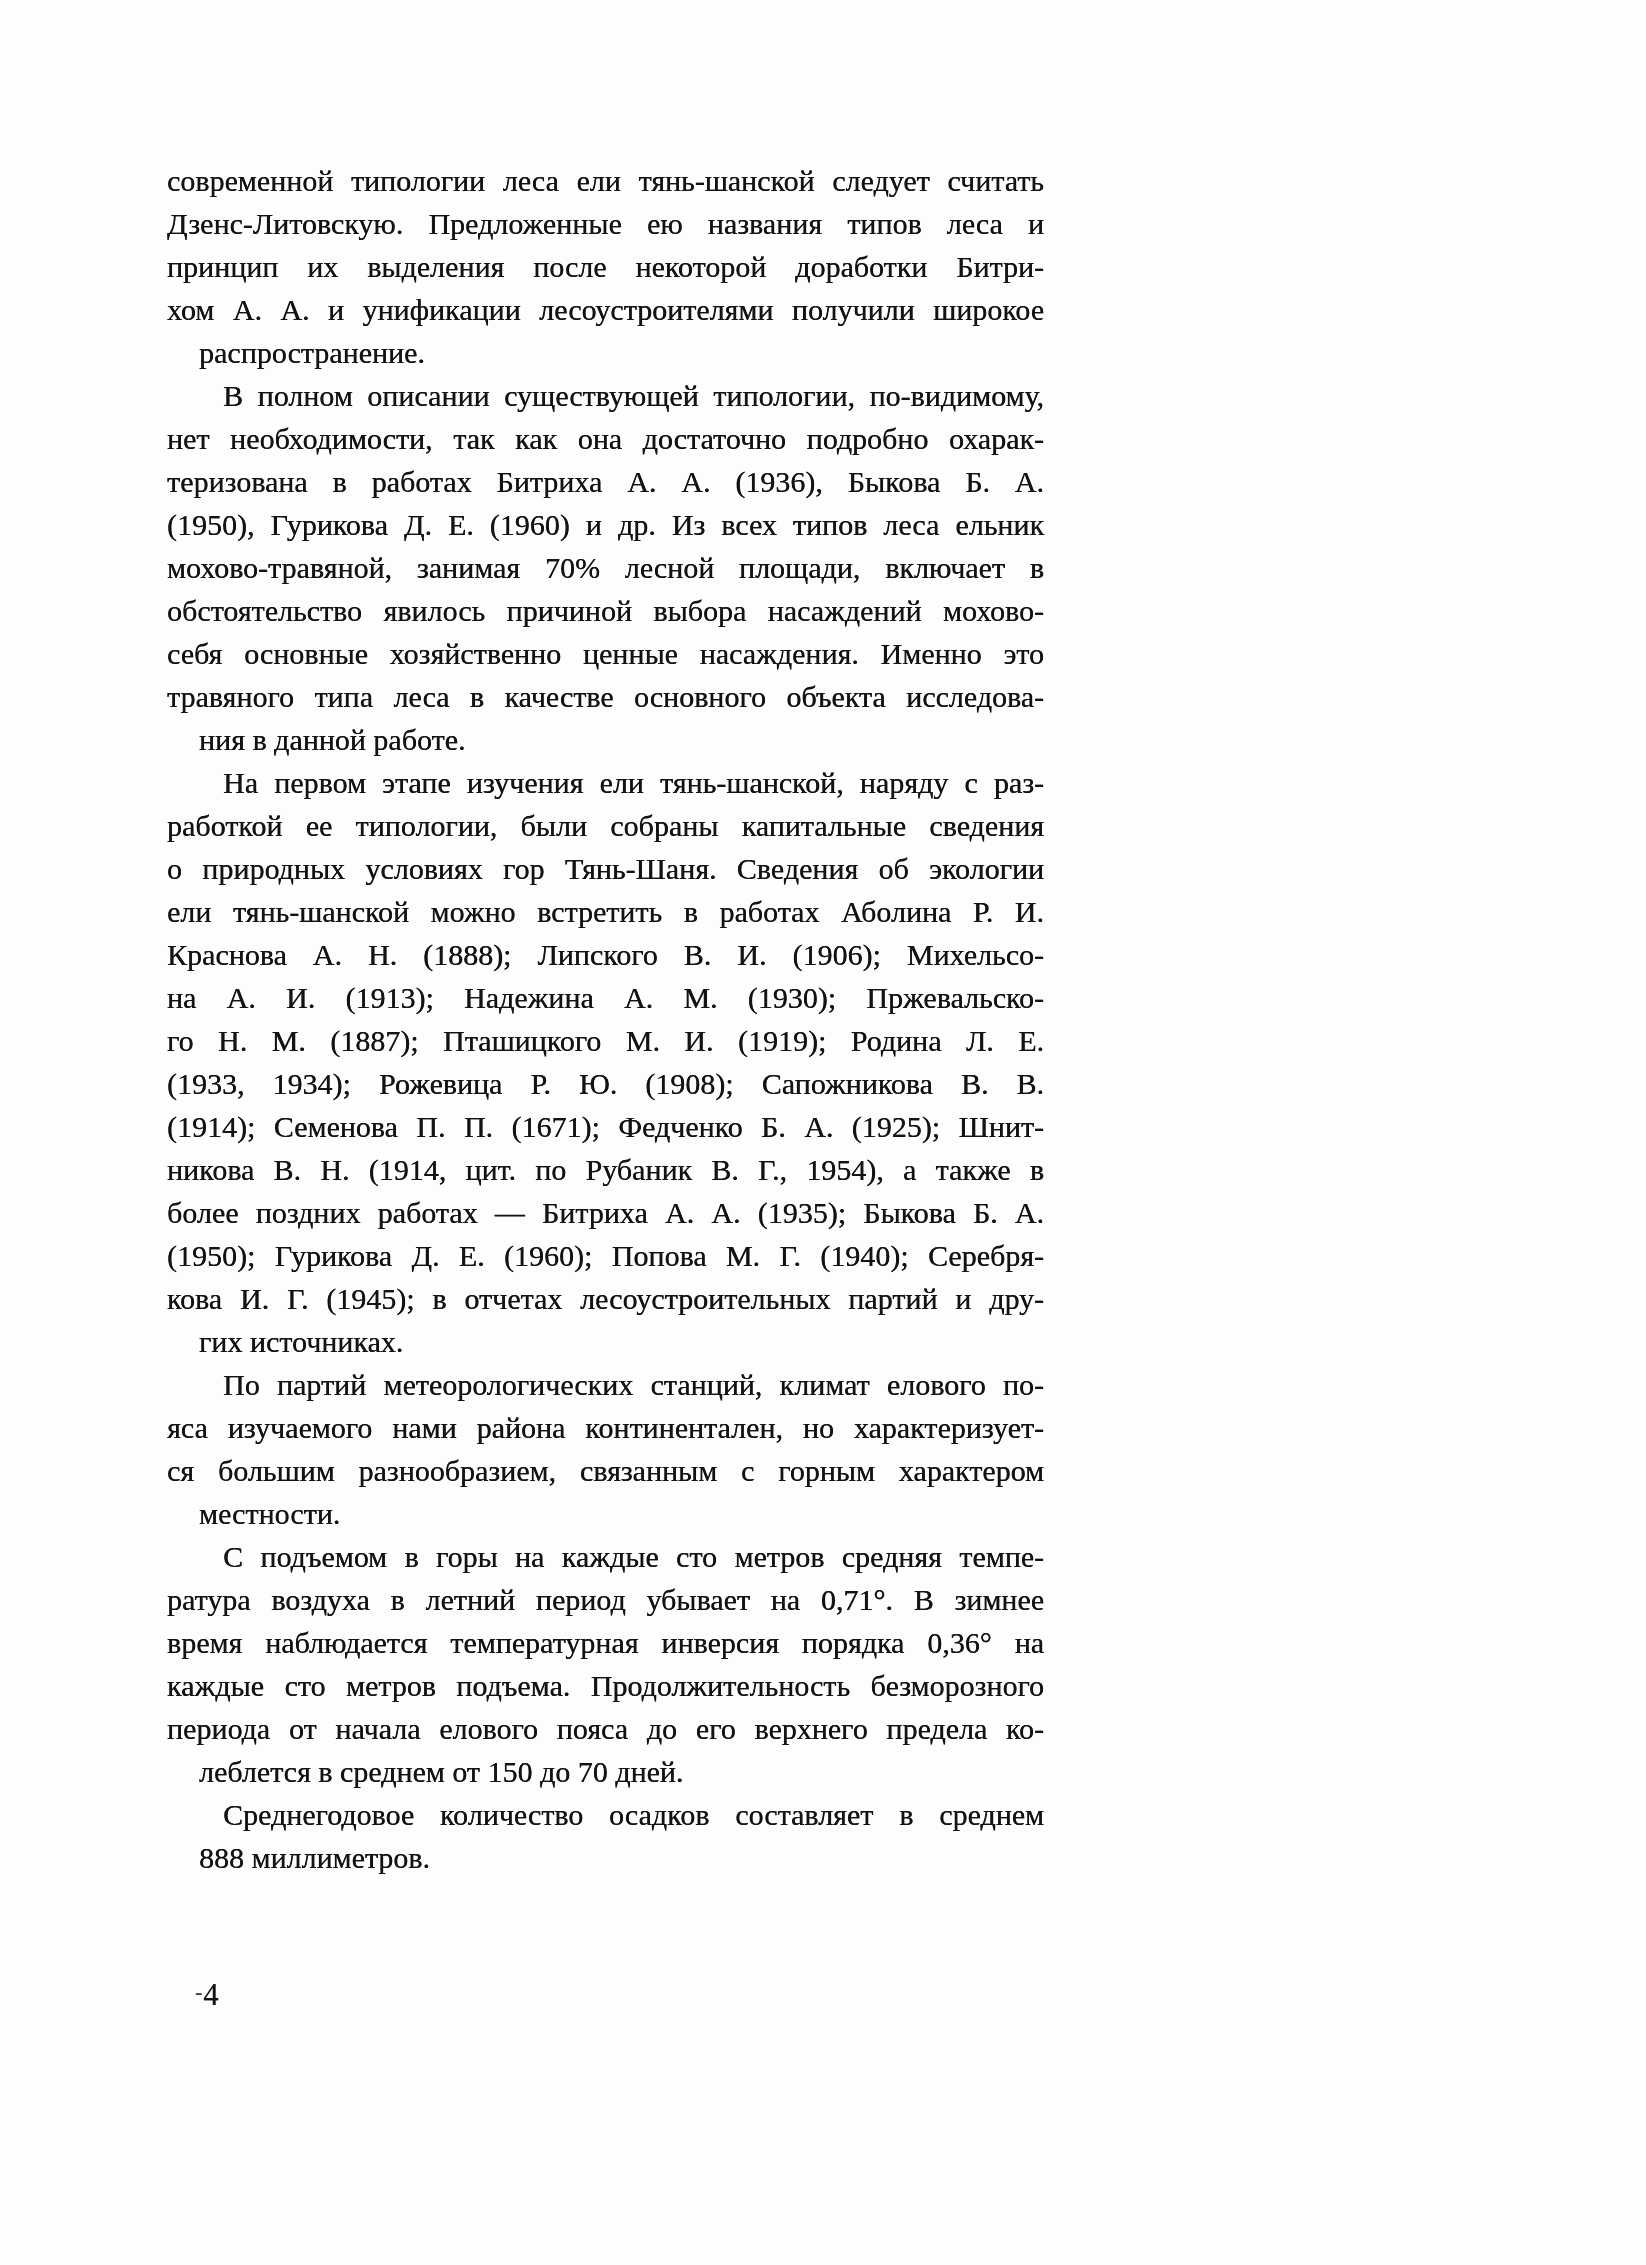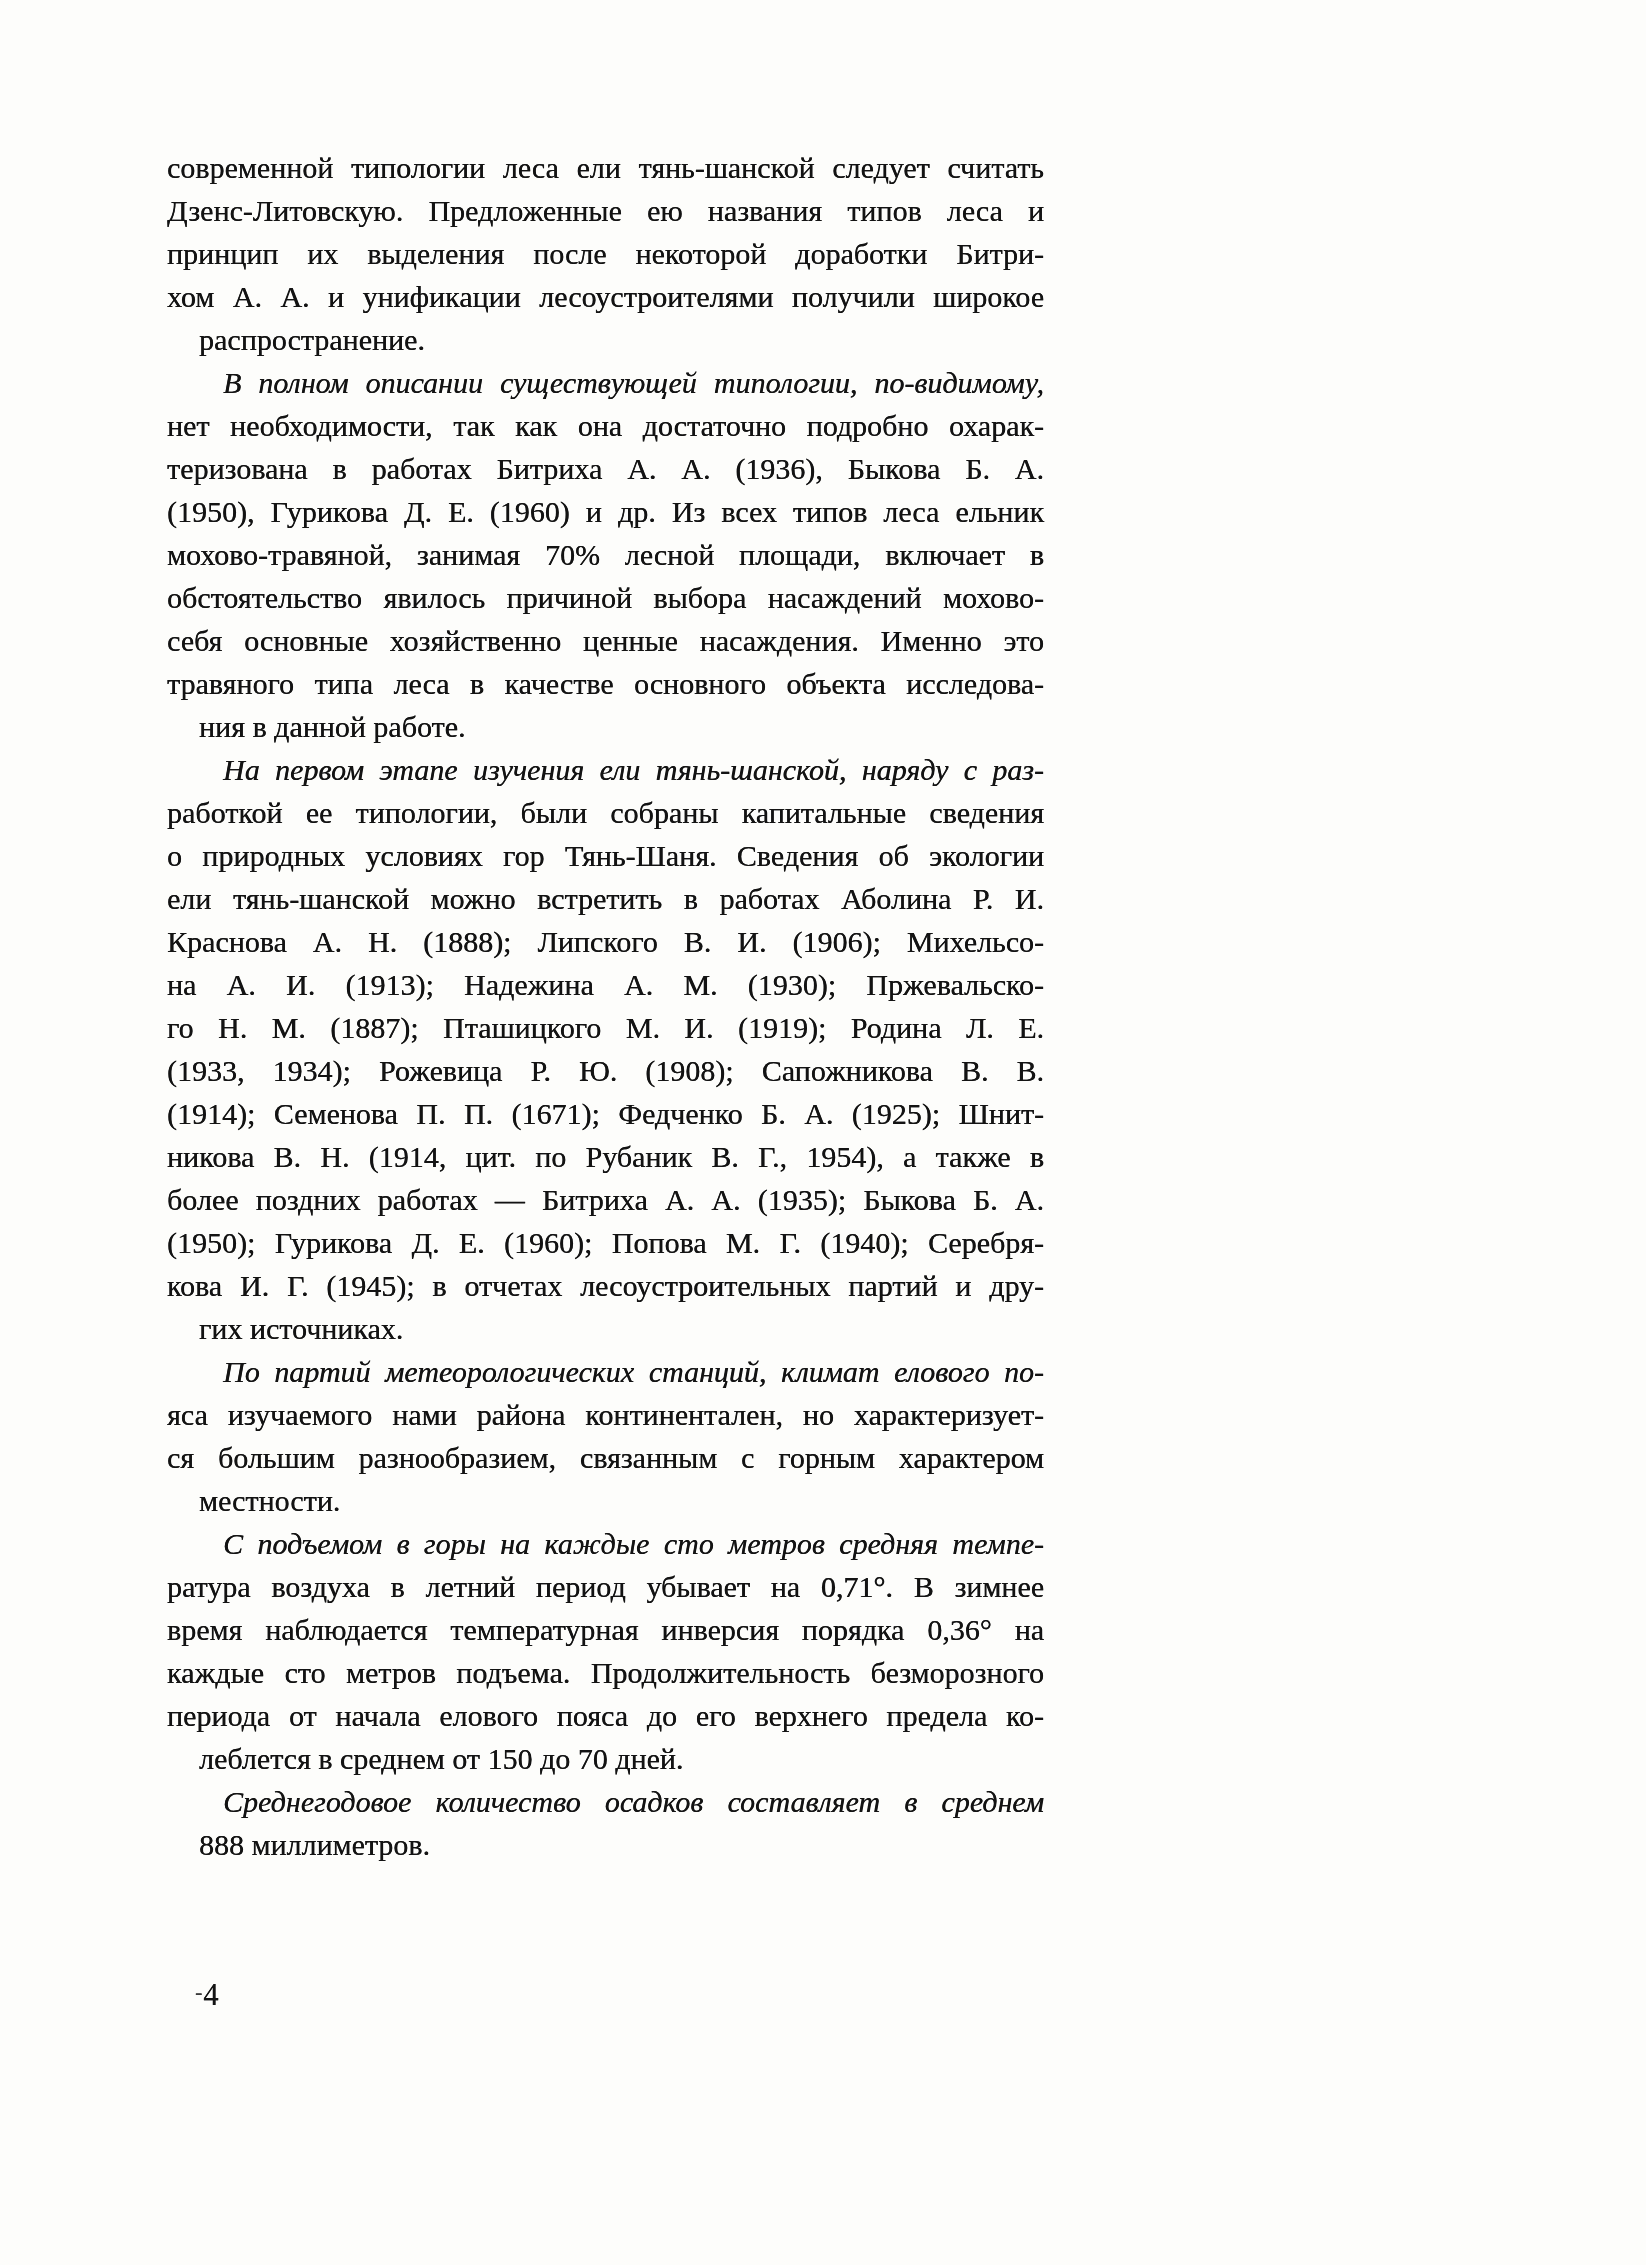--- a/index.html
+++ b/index.html
@@ -12,39 +12,38 @@
     width: 1646px;
     height: 2266px;
     background: #fdfdfb;
     overflow: hidden;
     font-family: "Liberation Serif", "DejaVu Serif", serif;
     color: #131313;
   }
   .text-block {
     position: absolute;
     left: 167px;
-    top: 146px;
+    top: 159px;
     width: 877px;
     font-size: 30px;
     line-height: 43px;
     text-shadow: 0.3px 0 0 currentColor; 
   }
   .paragraph { margin: 0; padding: 0; }
   .line {
     text-align: justify;
     text-align-last: justify;
     white-space: normal;
   }
   .line.last {
     text-align-last: left;
     margin-left: 32px;
   }
   .line.indent {
     text-indent: 56px;
-    font-style: italic;
   }
   .page-number {
     position: absolute;
     left: 195px;
     top: 1978px;
     font-size: 30.5px;
     text-shadow: 0.3px 0 0 currentColor;
   }
   .page-number::before {
     content: "-";

